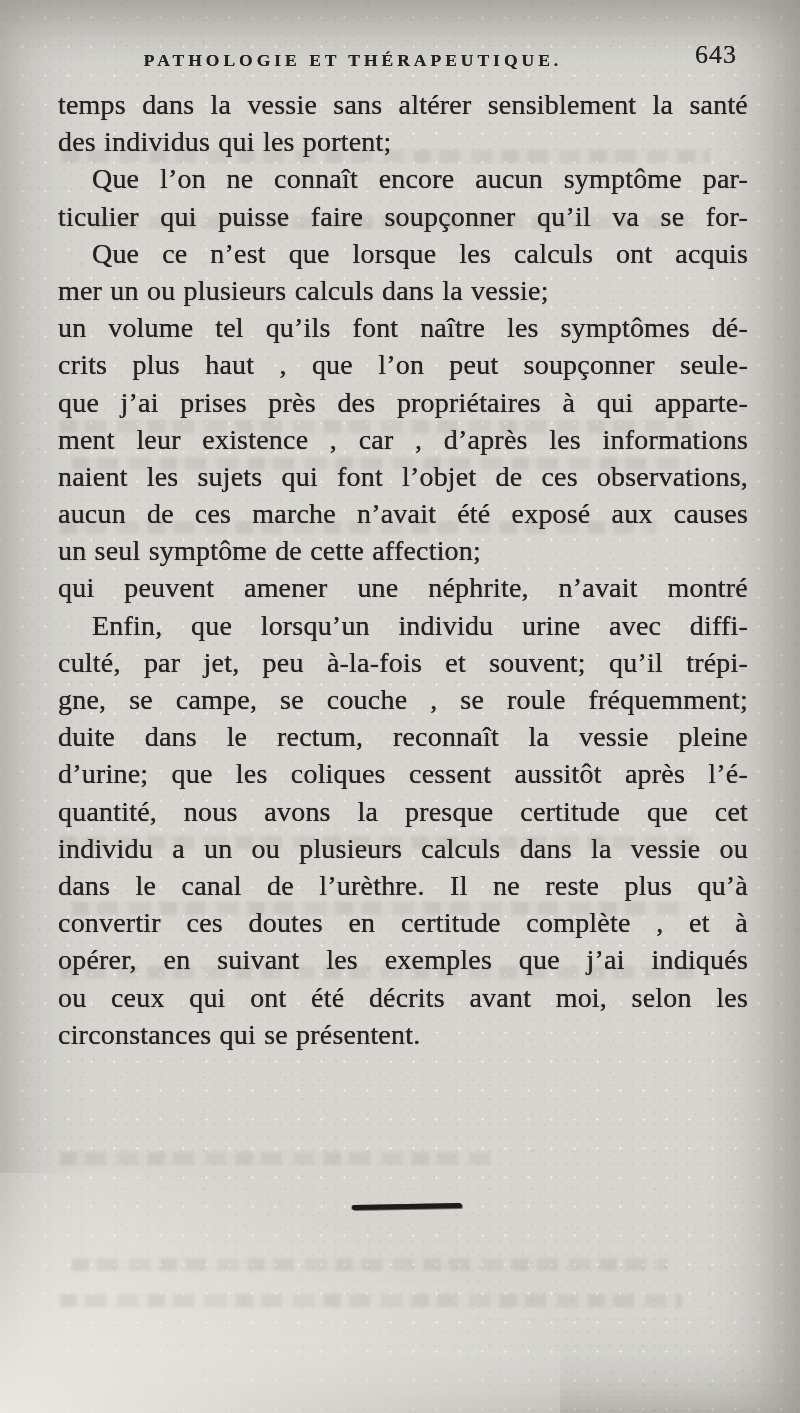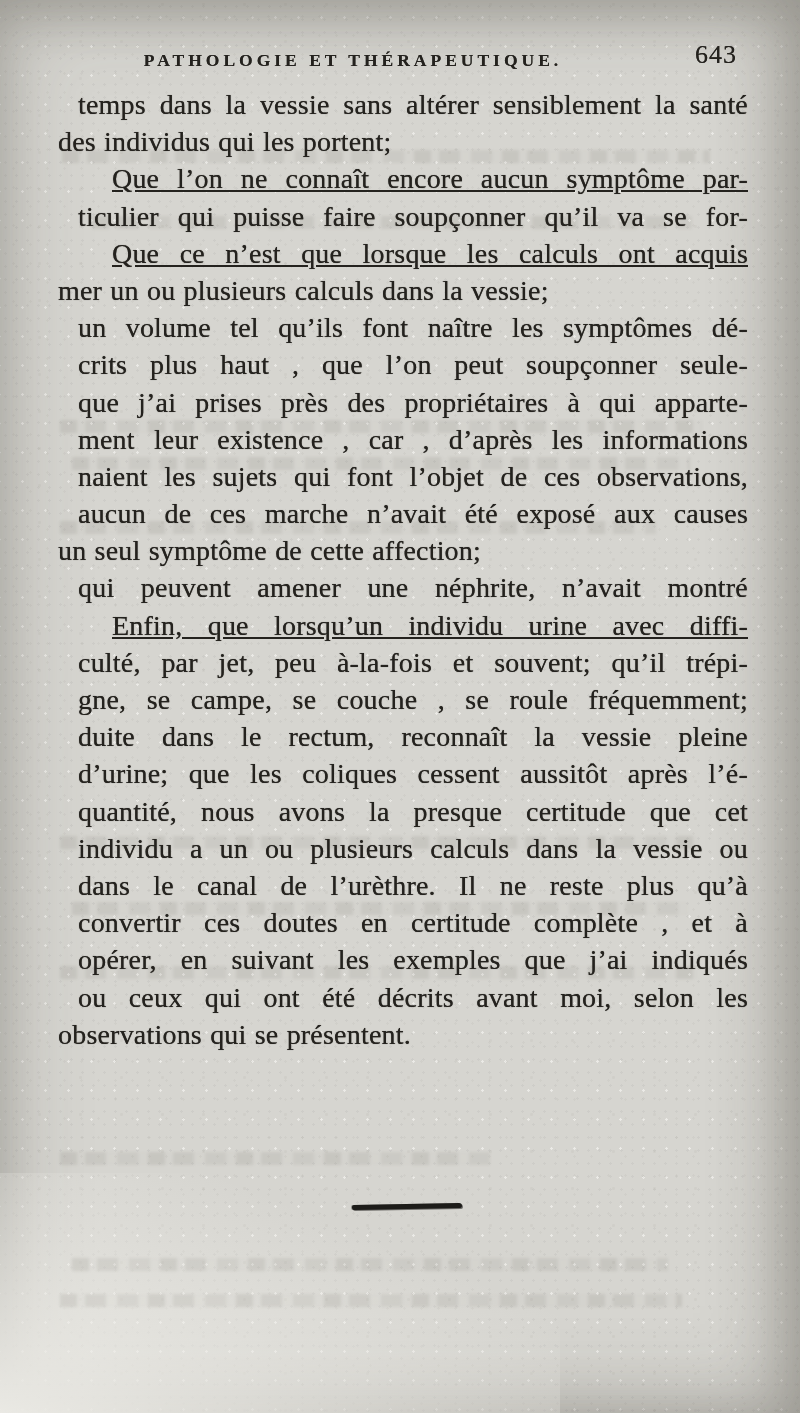--- a/index.html
+++ b/index.html
@@ -87,23 +87,22 @@
     line-height: 37.2px;
     height: 37.2px;
     letter-spacing: 0.2px;
     word-spacing: 1px;
     text-shadow: 0 0 0.7px rgba(30, 28, 24, 0.85);
     overflow: visible;
   }
   .line.justify {
     text-align: justify;
     text-align-last: justify;
-    margin-left: 20px;
   }
-  .line.indent { text-indent: 34px; text-decoration: underline; }
+  .line.indent { text-indent: 34px; }
 
   .divider-rule {
     position: absolute;
     top: 1204px; left: 352px;
     width: 110px; height: 5px;
     background: #1d1c19;
     border-radius: 2px 3px 2px 2px;
     transform: rotate(-1.1deg);
     box-shadow: 1px 1px 0 rgba(29, 28, 25, 0.55), -1px 0 0 rgba(29, 28, 25, 0.35);
     z-index: 3;
@@ -154,18 +153,18 @@
       <div class="line justify">culté, par jet, peu à-la-fois et souvent; qu’il trépi-</div>
       <div class="line justify">gne, se campe, se couche , se roule fréquemment;</div>
       <div class="line justify">duite dans le rectum, reconnaît la vessie pleine</div>
       <div class="line justify">d’urine; que les coliques cessent aussitôt après l’é-</div>
       <div class="line justify">quantité, nous avons la presque certitude que cet</div>
       <div class="line justify">individu a un ou plusieurs calculs dans la vessie ou</div>
       <div class="line justify">dans le canal de l’urèthre. Il ne reste plus qu’à</div>
       <div class="line justify">convertir ces doutes en certitude complète , et à</div>
       <div class="line justify">opérer, en suivant les exemples que j’ai indiqués</div>
       <div class="line justify">ou ceux qui ont été décrits avant moi, selon les</div>
-      <div class="line">observations qui se présentent.</div>
+      <div class="line">circonstances qui se présentent.</div>
     </div>
 
   <div class="divider-rule"></div>
 
 </div>
 
 </body></html>

